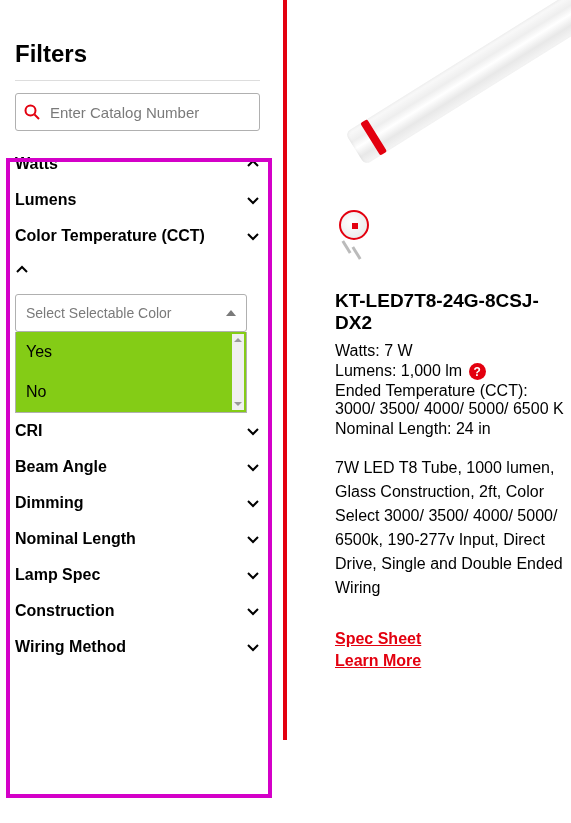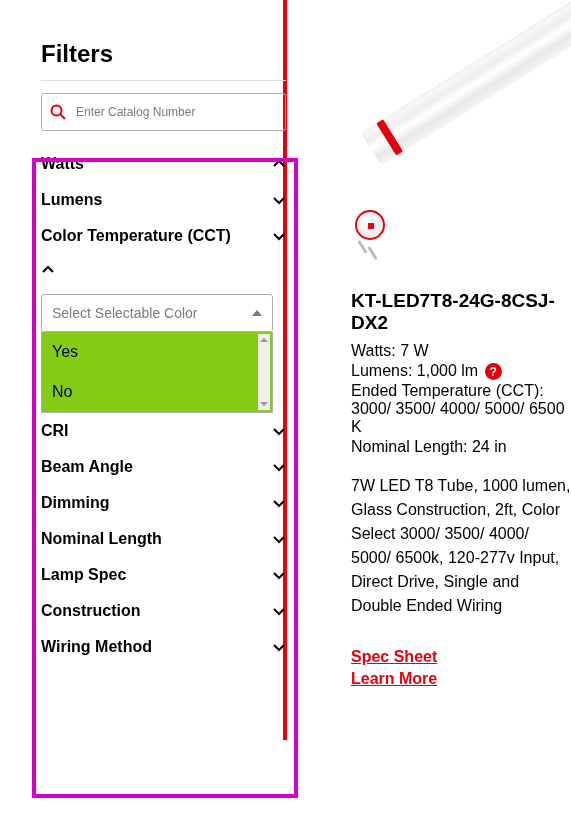--- a/index.html
+++ b/index.html
@@ -9,21 +9,20 @@
     height: 823px;
     background: #fff;
     color: #000;
     overflow: hidden;
     position: relative;
   }
   .container {
     display: flex;
     width: 100%;
     height: 100%;
-    padding-left: 26px;
   }
   .left {
     width: 280px;
     padding: 40px 0 0 15px;
     position: relative;
   }
   .right {
     flex: 1;
     padding: 40px 0 0 55px;
     position: relative;
@@ -55,21 +54,21 @@
     border-radius: 3px;
     display: flex;
     align-items: center;
     padding: 0 8px;
     margin-bottom: 15px;
   }
   .search-icon svg { display: block; }
   .search-input {
     border: none;
     outline: none;
-    font-size: 12px;
+    font-size: 15px;
     margin-left: 10px;
     flex: 1;
     color: #000;
     font-family: 'Arial Narrow', Arial, sans-serif;
   }
   .search-input::placeholder { color: #7a7a7a; }
   .highlight-box {
     position: absolute;
     left: 6px;
     top: 158px;
@@ -470,20 +469,20 @@
           <div class="pin p2"></div>
       </div>
     </div>
 
     <div class="sku">KT-LED7T8-24G-8CSJ-DX2</div>
     <div class="spec-line"><span>Watts: </span><span>7 W</span></div>
     <div class="spec-line"><span>Lumens: </span><span>1,000 lm</span> <span class="qmark">?</span></div>
     <div class="spec-line"><span>Ended Temperature (CCT): </span><span>3000/ 3500/ 4000/ 5000/ 6500 K</span></div>
     <div class="spec-line"><span>Nominal Length: </span><span>24 in</span></div>
 
-    <div class="desc">7W LED T8 Tube, 1000 lumen, Glass Construction, 2ft, Color Select 3000/ 3500/ 4000/ 5000/ 6500k, 120-277v Input, Direct Drive, Single and Double Ended Wiring</div>
+    <div class="desc">7W LED T8 Tube, 1000 lumen, Glass Construction, 2ft, Color Select 3000/ 3500/ 4000/ 5000/ 6500k, 190-277v Input, Direct Drive, Single and Double Ended Wiring</div>
 
     <div class="links">
       <a href="#">Spec Sheet</a>
       <a href="#">Learn More</a>
     </div>
   </div>
 </div>
 
 </body></html>

